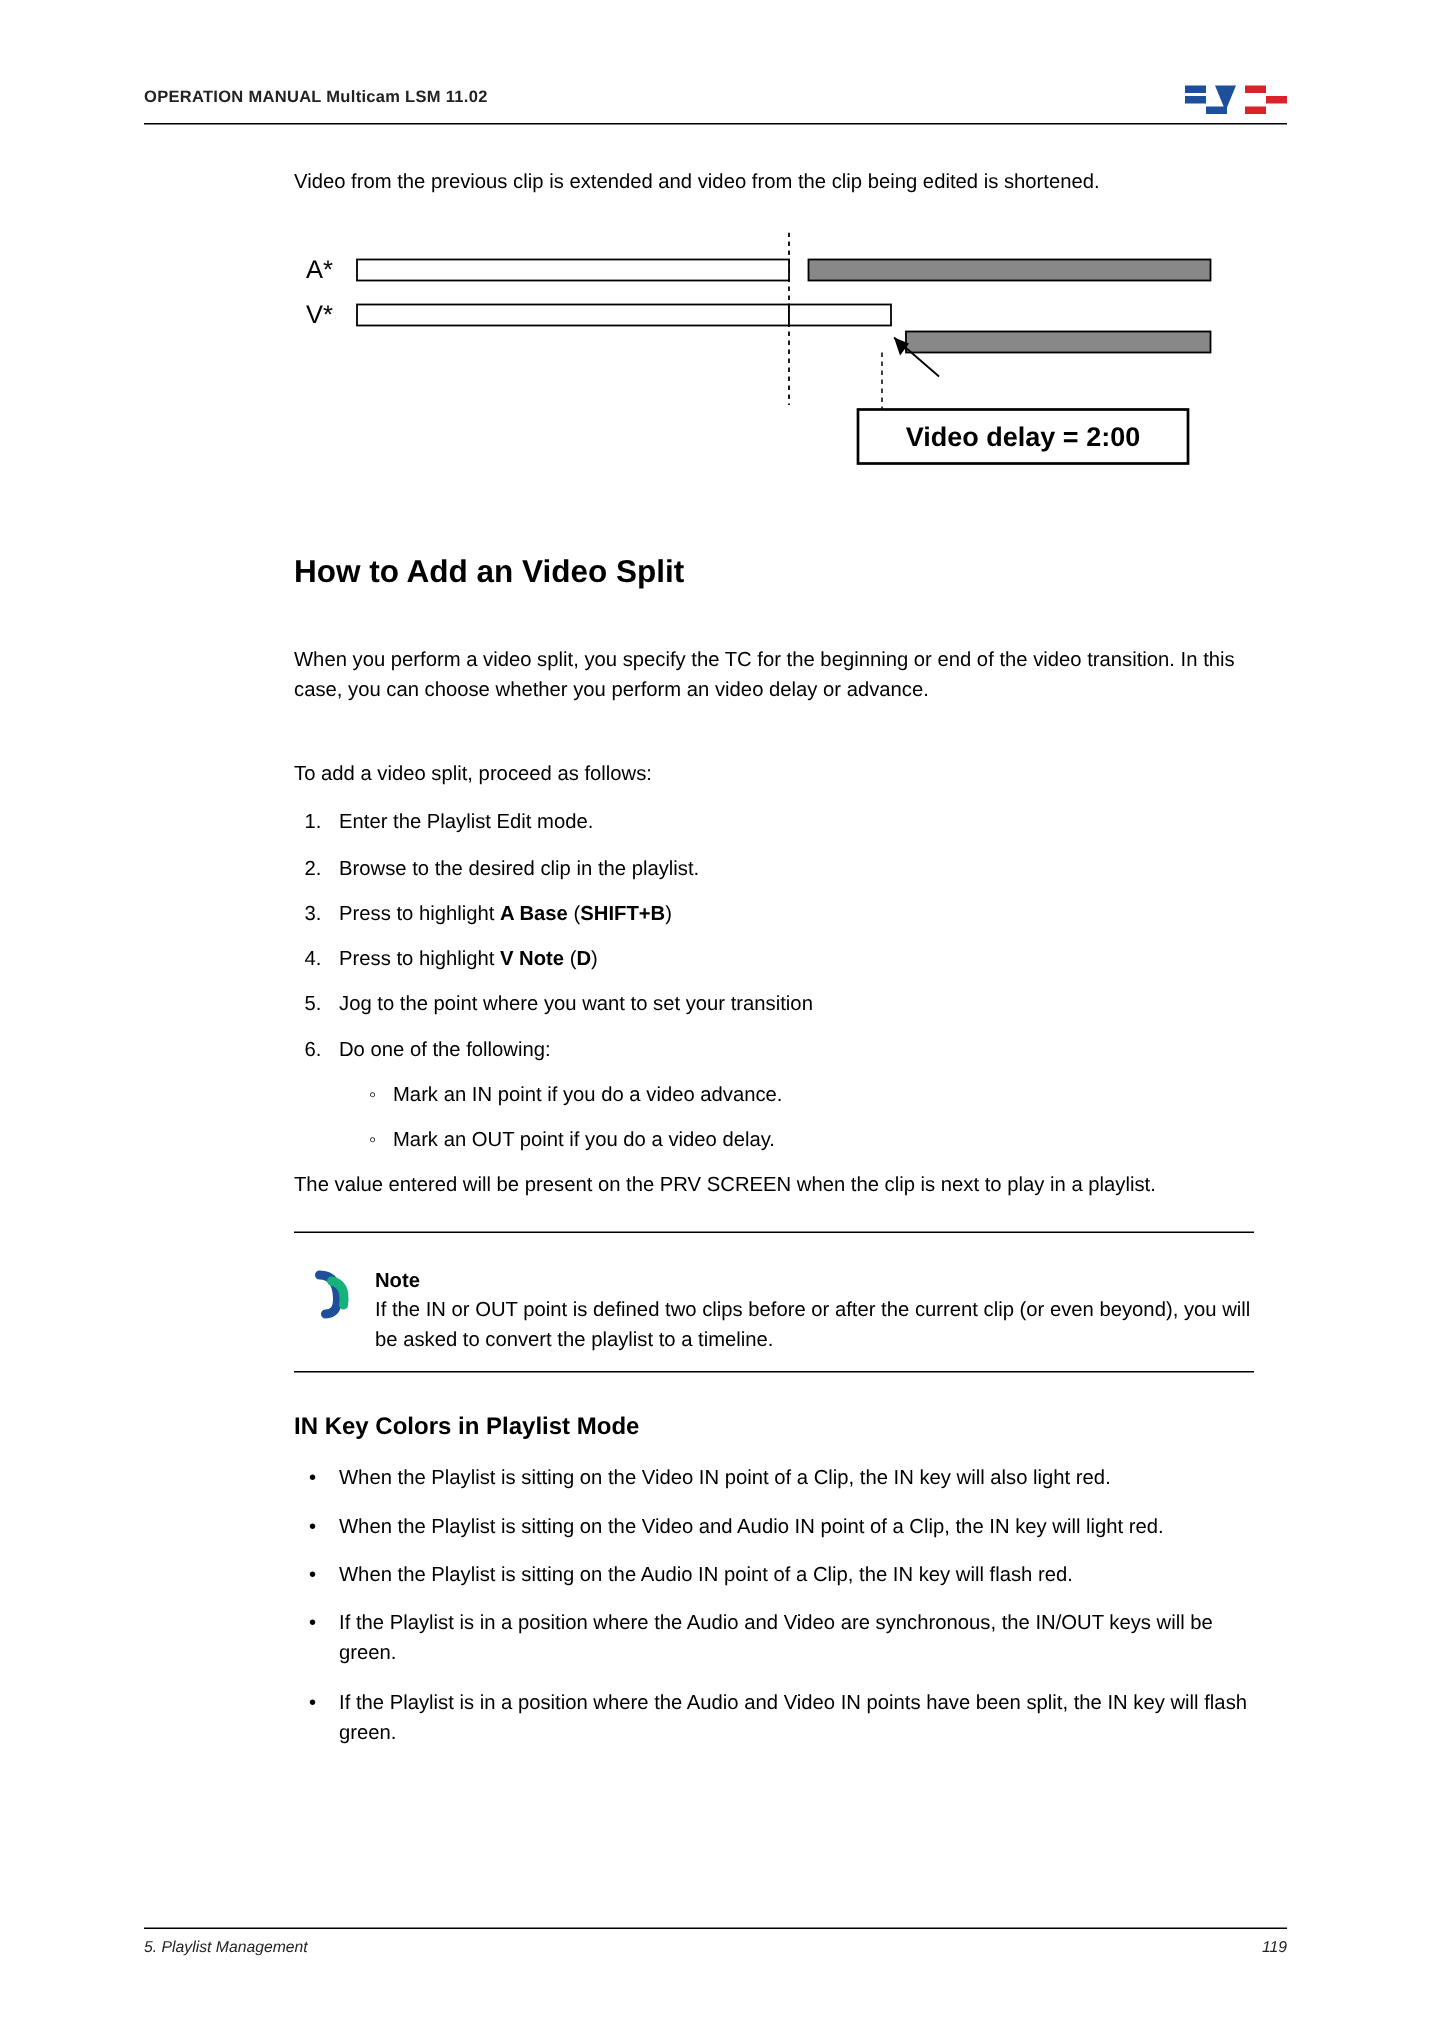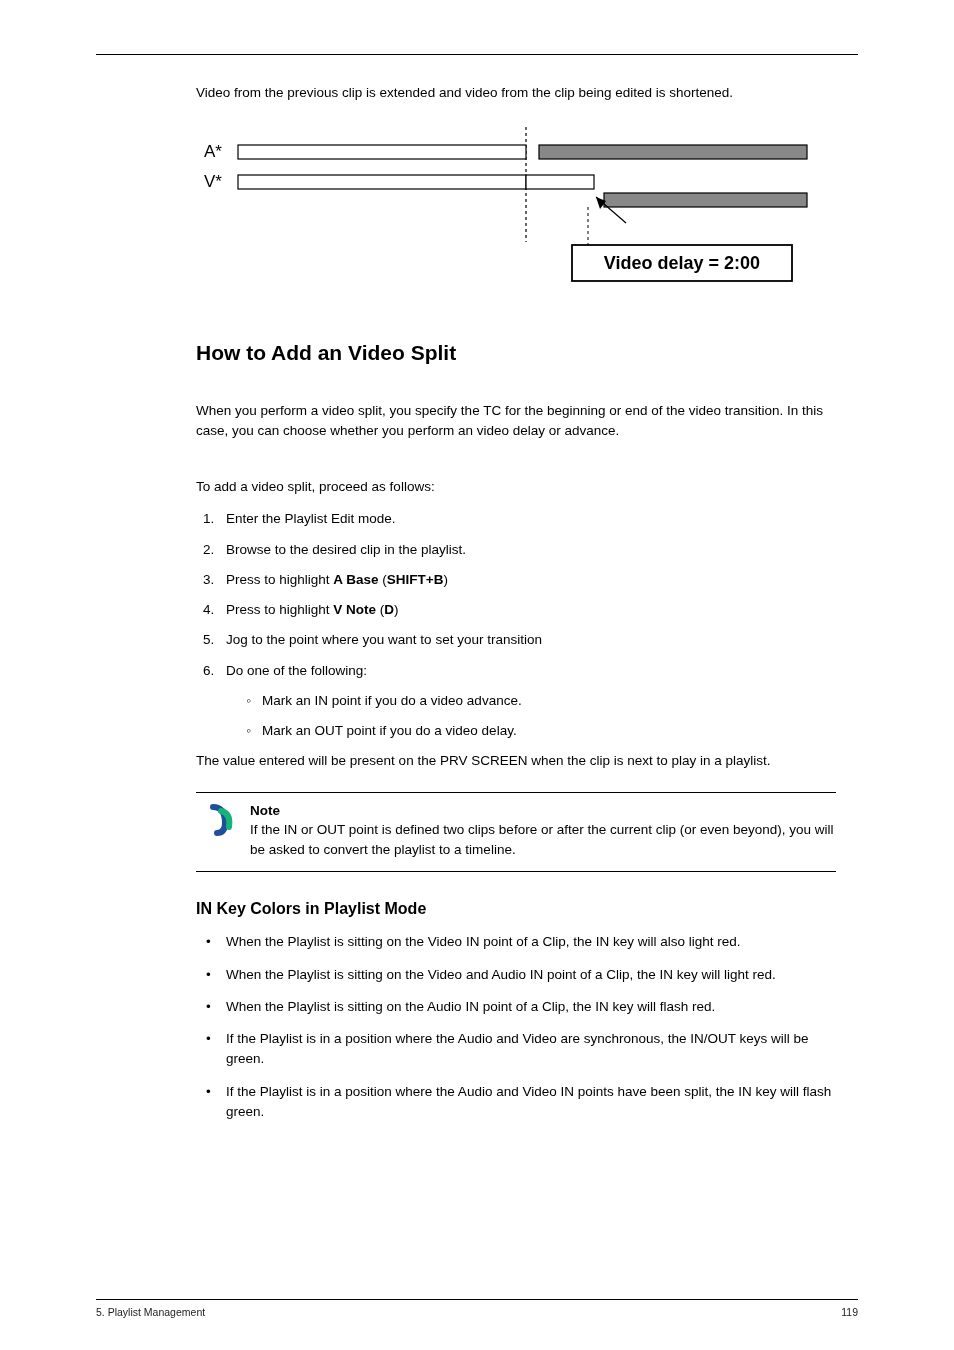--- a/index.html
+++ b/index.html
@@ -12,38 +12,50 @@
   .content { margin-left: 100px; width: 640px; }
   .intro { font-size: 13.5px; line-height: 1.45; margin-bottom: 24px; }
   .diagram { width: 620px; height: 170px; margin-bottom: 40px; }
   h2.section { font-size: 21px; font-weight: bold; margin-bottom: 16px; }
   p.body { font-size: 13.5px; line-height: 1.5; margin-bottom: 12px; margin-top: 36px; }
   ol.numlist { list-style: decimal; padding-left: 22px; font-size: 13.5px; line-height: 1.5; }
   ol.numlist > li { margin-bottom: 10px; padding-left: 8px; }
   ul.sublist { list-style: none; padding-left: 20px; margin-top: 10px; }
   ul.sublist > li { position: relative; margin-bottom: 10px; padding-left: 16px; }
   ul.sublist > li::before { content: "\25E6"; position: absolute; left: 0; top: 0; }
-  .note-box { border-top: 1.2px solid #000; border-bottom: 1.2px solid #000; padding: 8px 0 12px 0; margin: 20px 0 28px 0; display: flex; }
+  .note-box { border-top: 1.2px solid #000; border-bottom: 1.2px solid #000; padding: 22px 0 12px 0; margin: 20px 0 28px 0; display: flex; }
   .note-tag { width: 54px; flex: 0 0 54px; display: flex; align-items: flex-start; justify-content: center; padding-top: 2px; }
   .note-text { font-size: 13.5px; line-height: 1.45; }
   .note-heading { font-weight: bold; display: block; }
   h3.subsection { font-size: 16px; font-weight: bold; margin-bottom: 14px; }
   ul.bullets { list-style: none; padding-left: 0; font-size: 13.5px; line-height: 1.5; }
   ul.bullets > li { position: relative; padding-left: 30px; margin-bottom: 12px; }
   ul.bullets > li::before { content: "\2022"; position: absolute; left: 10px; top: 0; }
-  .footer { position: absolute; left: 96px; right: 96px; bottom: 32px; }
+  .footer { position: absolute; left: 96px; right: 96px; bottom: 46px; font-style: italic; }
   .footer .fhr { border: none; border-top: 1px solid #000; margin-bottom: 6px; }
   .footer-row { display: flex; justify-content: space-between; font-size: 10.5px; color: #222; }
   b { font-weight: bold; }
 </style>
 </head>
 <body>
 
 <div class="page">
 
+  <div class="header-row">
+    <div class="header-title">OPERATION MANUAL Multicam LSM 11.02</div>
+    <svg class="logo" viewBox="0 0 68 22">
+      <rect x="0" y="3" width="14" height="5" fill="#1d4f9b"></rect>
+      <rect x="0" y="10" width="14" height="5" fill="#1d4f9b"></rect>
+      <rect x="14" y="17" width="14" height="5" fill="#1d4f9b"></rect>
+      <polygon points="20,3 34,3 27,20" fill="#1d4f9b"></polygon>
+      <rect x="40" y="3" width="14" height="5" fill="#d9232a"></rect>
+      <rect x="54" y="10" width="14" height="5" fill="#d9232a"></rect>
+      <rect x="40" y="17" width="14" height="5" fill="#d9232a"></rect>
+    </svg>
+  </div>
   <hr class="hr">
 
   <div class="content">
 
     <p class="intro">Video from the previous clip is extended and video from the clip being edited is shortened.</p>
 
     <svg class="diagram" viewBox="0 0 620 170" font-family="Arial" font-size="17">
 
       <line x1="330" y1="0" x2="330" y2="115" stroke="#000" stroke-width="1.2" stroke-dasharray="3 3"></line>
 

